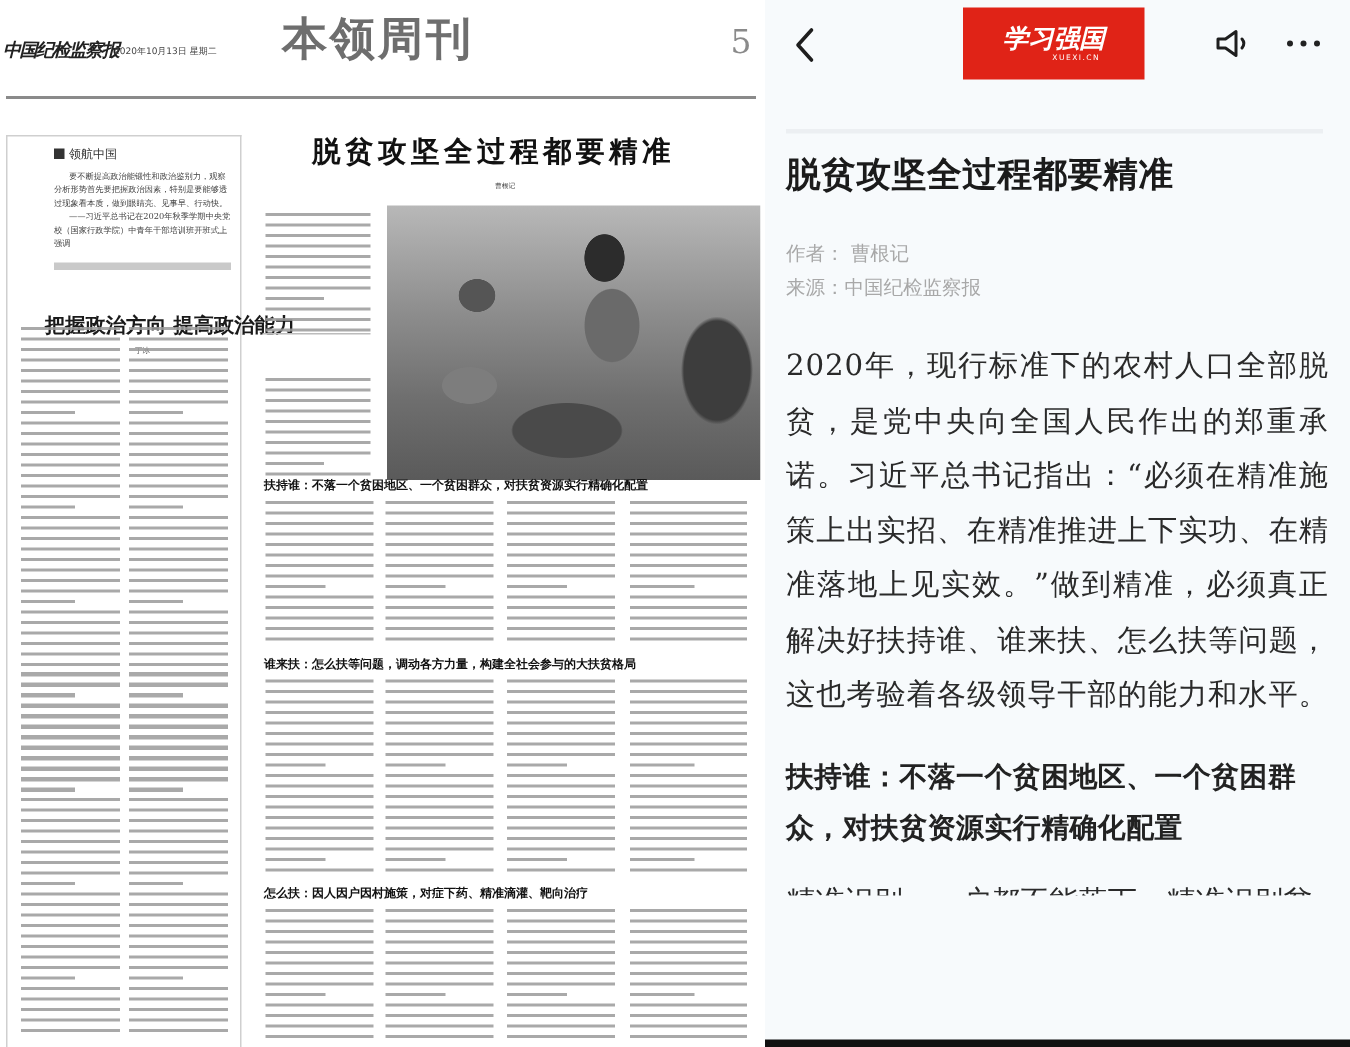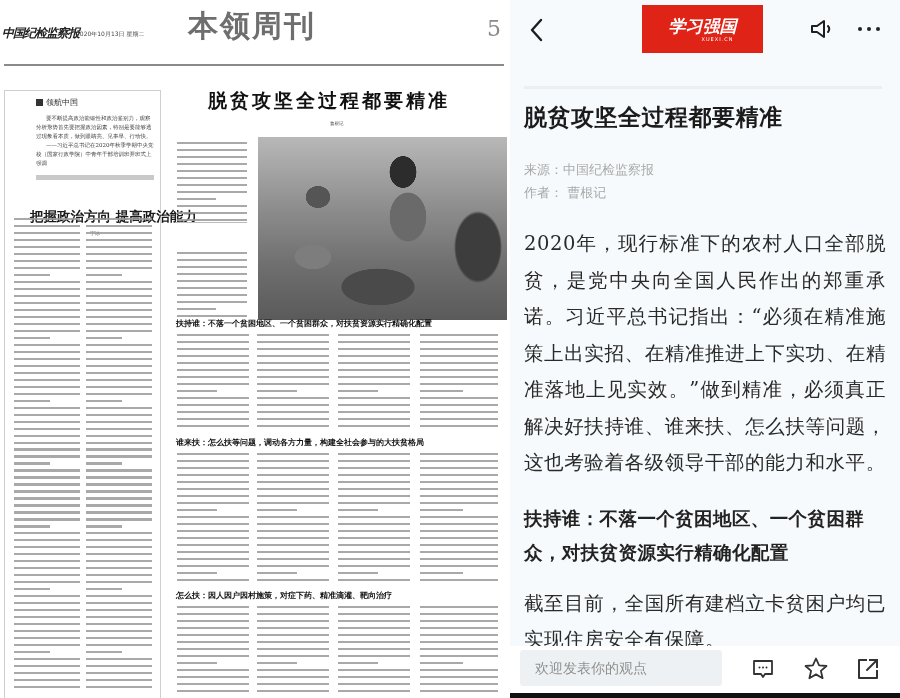--- a/index.html
+++ b/index.html
@@ -608,49 +608,25 @@
       <span class="dot"></span>
     </div>
   </div>
 
   <div class="phone-divider"></div>
 
   <div class="article">
     <h1 class="article-title">脱贫攻坚全过程都要精准</h1>
     <div class="article-meta">
       <div>
+        <span>作者：</span> <span>曹根记</span>
+      </div>
+      <div>
         <span>来源：</span><span>中国纪检监察报</span>
       </div>
-      <div>
-        <span>作者：</span> <span>曹根记</span>
-      </div>
     </div>
     <p class="article-body">2020年，现行标准下的农村人口全部脱贫，是党中央向全国人民作出的郑重承诺。习近平总书记指出：“必须在精准施策上出实招、在精准推进上下实功、在精准落地上见实效。”做到精准，必须真正解决好扶持谁、谁来扶、怎么扶等问题，这也考验着各级领导干部的能力和水平。</p>
     <h2 class="article-subhead">扶持谁：不落一个贫困地区、一个贫困群众，对扶贫资源实行精确化配置</h2>
-    <p class="article-body article-body2">截至目前，全国所有建档立卡贫困户均已实现住房安全有保障。</p>
     <div class="article-cut">精准识别，一户都不能落下。精准识别贫困</div>
   </div>
 
-  <div class="bottom-bar">
-    <input class="comment-input" type="text" placeholder="欢迎发表你的观点" style="">
-    <div class="bar-icon" style="left:240px;">
-      <svg width="24" height="24" viewBox="0 0 24 24">
-        <path d="M3 4 H21 V17 H14 L12 20 L10 17 H3 Z" stroke="#333" stroke-width="1.8" fill="none" stroke-linejoin="round"></path>
-        <circle cx="8.5" cy="10.5" r="1" fill="#333"></circle>
-        <circle cx="12" cy="10.5" r="1" fill="#333"></circle>
-        <circle cx="15.5" cy="10.5" r="1" fill="#333"></circle>
-      </svg>
-    </div>
-    <div class="bar-icon" style="left:293px;">
-      <svg width="26" height="26" viewBox="0 0 26 26">
-        <path d="M13 2.5 L16.1 9.3 L23.5 10 L17.9 14.9 L19.6 22.2 L13 18.4 L6.4 22.2 L8.1 14.9 L2.5 10 L9.9 9.3 Z" stroke="#333" stroke-width="1.8" fill="none" stroke-linejoin="round"></path>
-      </svg>
-    </div>
-    <div class="bar-icon" style="left:345px;">
-      <svg width="24" height="24" viewBox="0 0 24 24">
-        <path d="M11 3 H3 V21 H21 V13" stroke="#333" stroke-width="2" fill="none" stroke-linejoin="round"></path>
-        <path d="M13 3 H21 V11" stroke="#333" stroke-width="2" fill="none" stroke-linejoin="round"></path>
-        <path d="M21 3 L11 13" stroke="#333" stroke-width="2" fill="none" stroke-linecap="round"></path>
-      </svg>
-    </div>
-  </div>
   <div class="phone-bottom-edge"></div>
 </div>
 
 </body></html>

